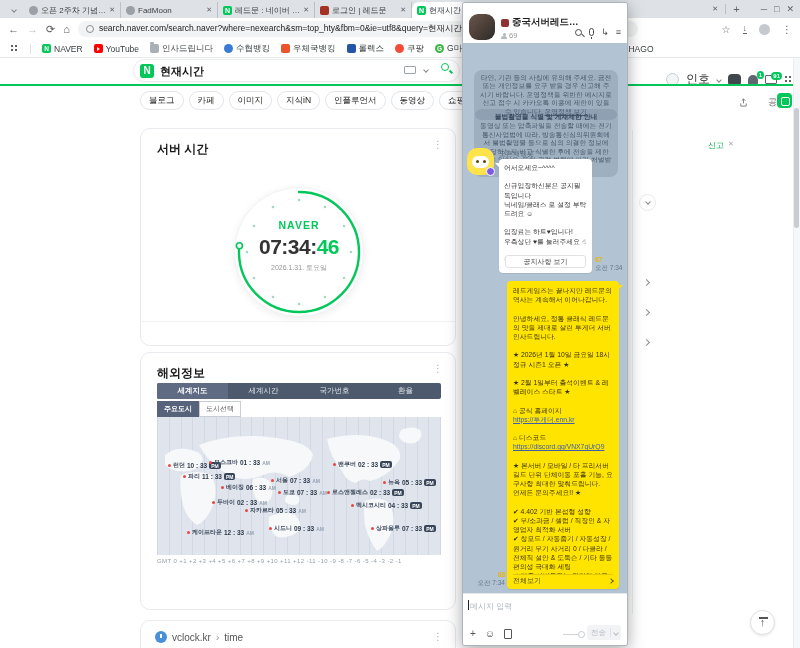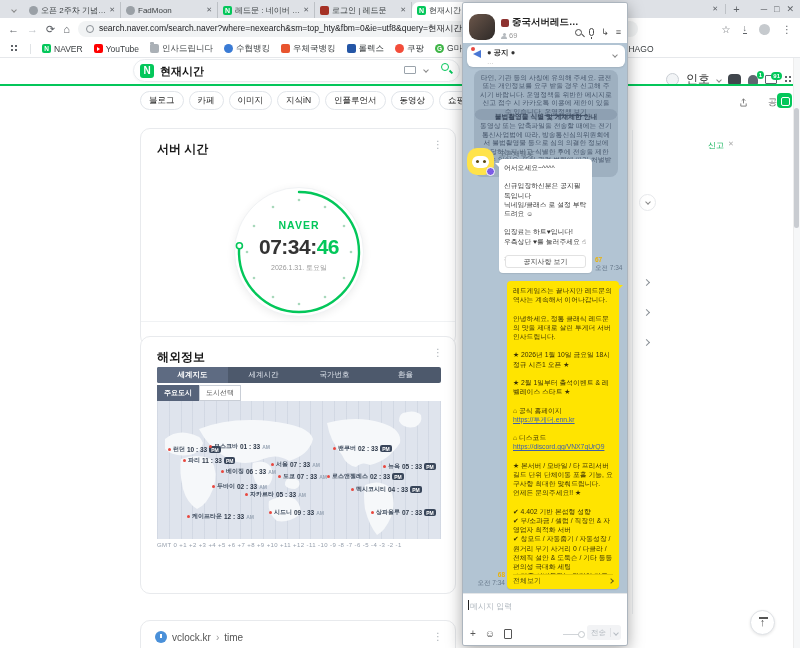--- a/index.html
+++ b/index.html
@@ -80,21 +80,21 @@
   #clockbox{position:absolute;left:93px;top:58px;width:130px;height:130px}
   #clockbox .face{position:absolute;inset:0;border-radius:50%;background:#fff;box-shadow:0 2px 8px rgba(0,0,0,.07);border:1px solid #f0f2f4}
   #clock-brand{position:absolute;left:0;right:0;top:32px;text-align:center;font-size:10.5px;font-weight:bold;color:#03c75a;letter-spacing:1px}
   #clock-time{position:absolute;left:0;right:0;top:48px;text-align:center;font-size:21px;font-weight:bold;color:#333;letter-spacing:-.5px}
   #clock-time .sec{color:#03c75a}
   #clock-date{position:absolute;left:0;right:0;top:76px;text-align:center;font-size:7px;color:#999}
   #server-divider{position:absolute;left:0;right:0;top:192px;height:1px;background:#f0f2f4}
   #server-caption{position:absolute;left:16px;top:200px;font-size:9px;color:#7d858c}
 
   
-  #card-overseas{top:278px;height:258px}
+  #card-overseas{top:294px;height:258px}
   #ov-tabs{position:absolute;left:16px;top:30px;width:284px;height:16px;display:flex;background:#4d596c;border-radius:2px;overflow:hidden}
   .ovtab{flex:1;color:#dfe4ec;font-size:7.5px;display:flex;align-items:center;justify-content:center}
   .ovtab.on{background:#5e6b82;color:#fff;font-weight:bold}
   #ov-subtabs{position:absolute;left:16px;top:48px;display:flex;gap:0}
   .subtab{font-size:7px;padding:2px 6px;border:1px solid #c9ced6;background:#fff;color:#555}
   .subtab.on{background:#56637a;border-color:#56637a;color:#fff;font-weight:bold}
   #map{position:absolute;left:16px;top:64px;width:284px;height:138px;background:#dfe4ed;overflow:hidden;
        background-image:repeating-linear-gradient(90deg,rgba(120,135,160,.12) 0 1px,transparent 1px 11.8px)}
   #map svg{position:absolute;inset:0}
   .city{position:absolute;display:flex;align-items:center;gap:2px;white-space:nowrap}
@@ -544,26 +544,20 @@
     </div>
     <div id="k-hicons">
       <span class="i-search"></span>
       <span class="i-mic"></span>
       <span>↳</span>
       <span>≡</span>
     </div>
   </div>
 
   <div id="k-body">
-    <div id="k-nbar">
-      <span class="mega"></span>
-      <span id="k-nbar-label">● 공지 ●</span>
-      <span id="k-nbar-preview">…</span>
-      <span class="chev"></span>
-    </div>
 
     <div class="sysnotice" id="sys1">
       <span>타인, 기관 등의 사칭에 유의해 주세요. 금전 또는 개인정보를 요구 받을 경우 신고해 주시기 바랍니다. 운영정책을 위반한 메시지로 신고 접수 시 카카오톡 이용에 제한이 있을 수 있습니다.</span>
       <span class="ulink">운영정책 보기</span>
     </div>
     <div class="sysnotice" id="sys2">
       <div class="sys-title">불법촬영물 식별 및 게재제한 안내</div>
       <span>동영상 또는 압축파일을 전송할 때에는 전기통신사업법에 따라, 방송통신심의위원회에서 불법촬영물 등으로 심의 의결한 정보에 해당하는지 비교·식별한 후에 전송을 제한할 수 있어요. 또한 관련 법령에 따라 처벌받을 수 있어요.</span>
     </div>
 

